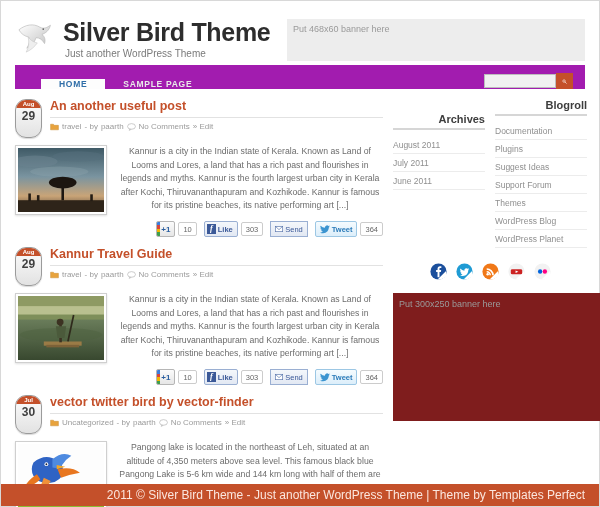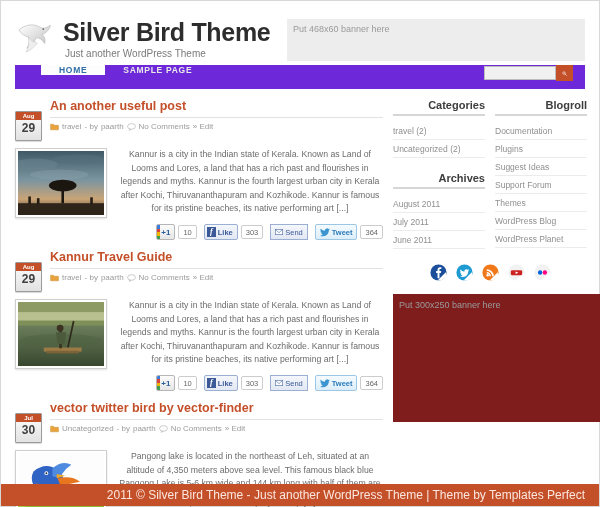--- a/index.html
+++ b/index.html
@@ -33,22 +33,22 @@
   }
   .banner468{
     margin-left:auto;margin-top:6px;
     width:298px;height:42px;background:#ededed;
     color:#9a9a9a;font-size:9px;padding:5px 0 0 6px;
     box-sizing:border-box;
   }
 
   
   .navbar{
-    position:relative;margin:0 14px;height:24px;background:#6d28d9;
-    display:flex;align-items:flex-start;
+    position:relative;margin:0 14px;height:24px;background:#a21caf;
+    display:flex;align-items:flex-end;
   }
   .nav-items{display:flex;margin-left:26px;}
   .nav-item{
     display:flex;align-items:center;justify-content:center;
     padding:0 18px;font-size:8.5px;font-weight:bold;
     letter-spacing:.7px;color:#e9e9e9;cursor:pointer;
   }
   .nav-item.active{background:#fdfdfd;color:#2f6ea8;}
   .search-wrap{
     margin-left:auto;display:flex;align-items:center;
@@ -66,25 +66,25 @@
 
   
   .content-row{display:flex;padding:0 14px;margin-top:10px;}
   .main-col{width:368px;flex:0 0 368px;}
   .side-col{width:194px;flex:0 0 194px;margin-left:10px;}
 
   
   .post{position:relative;margin-bottom:10px;}
   .post-head{display:flex;align-items:flex-start;}
   .datebox{
-    width:27px;height:30px;flex:0 0 27px;margin-right:8px;
-    border:1px solid #9b9b9b;border-radius:1px;
+    width:27px;height:39px;flex:0 0 27px;margin-right:8px;
+    border:1px solid #9b9b9b;border-radius:11px;
     background:linear-gradient(#fdfdfd,#e2e2e2);
     box-shadow:0 1px 1px rgba(0,0,0,.15);
-    overflow:hidden;box-sizing:border-box;margin-top:12px;
+    overflow:hidden;box-sizing:border-box;
   }
   .datebox .m{
     display:block;height:8px;line-height:8px;text-align:center;
     background:#c4502a;color:#fff;font-size:6px;font-weight:bold;
     text-transform:capitalize;
   }
   .datebox .d{
     display:block;height:16px;line-height:16px;text-align:center;
     font-size:12px;font-weight:bold;color:#3f3f3f;
   }
@@ -477,27 +477,20 @@
           </div>
         </div>
       </div>
 
     </div>
 
     <div class="side-col">
       <div class="side-row">
 
         <div class="widget-col">
-          <div class="widget">
-            <div class="widget-title">Categories</div>
-            <ul>
-              <li>travel (2)</li>
-              <li>Uncategorized (2)</li>
-            </ul>
-          </div>
           <div class="widget" style="margin-top:14px;">
             <div class="widget-title">Archives</div>
             <ul>
               <li>August 2011</li>
               <li>July 2011</li>
               <li>June 2011</li>
             </ul>
           </div>
         </div>
 

